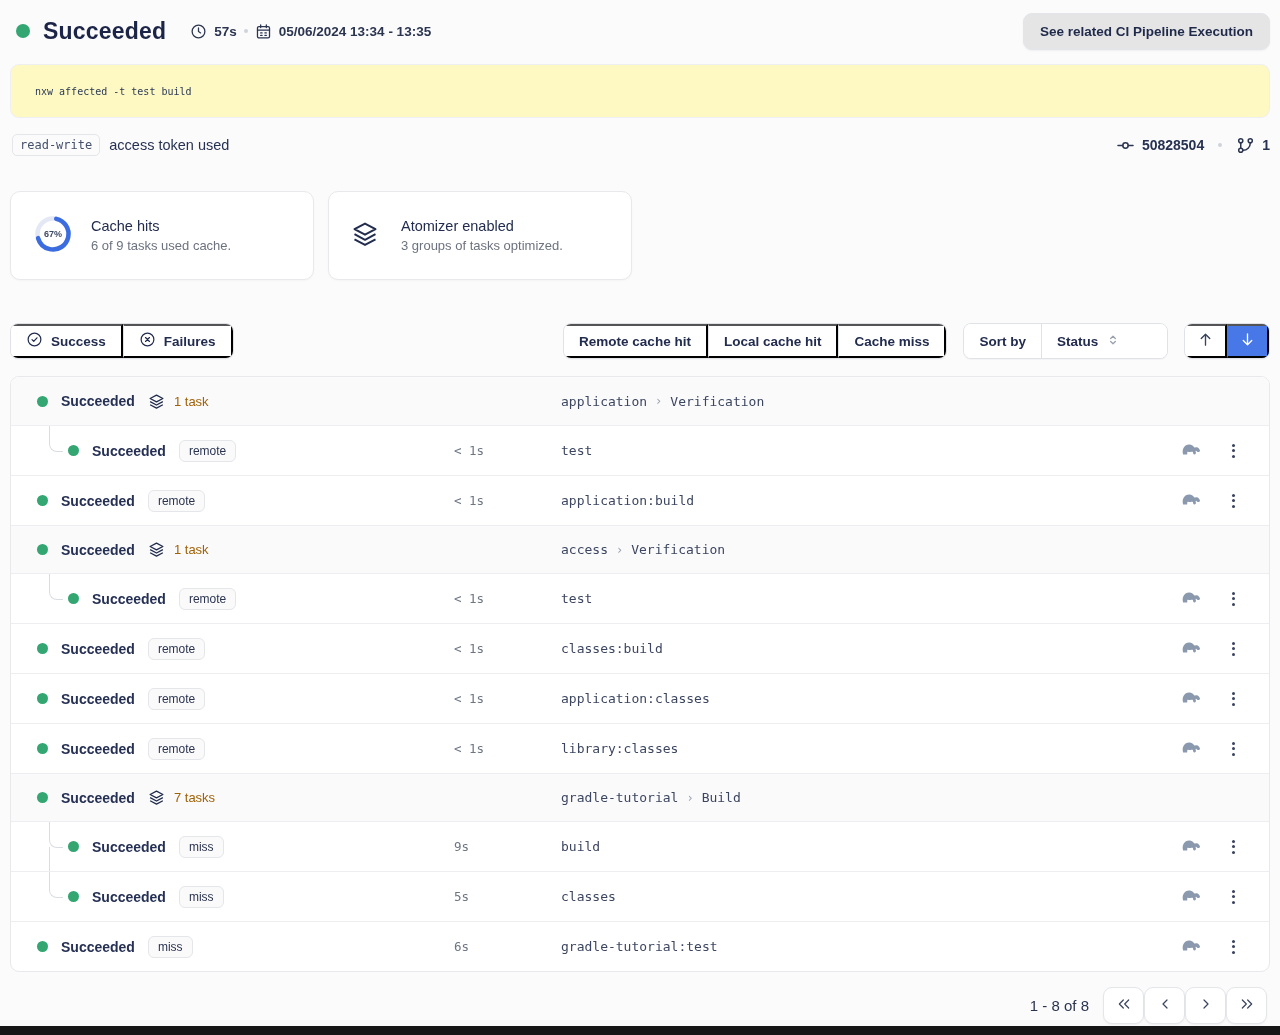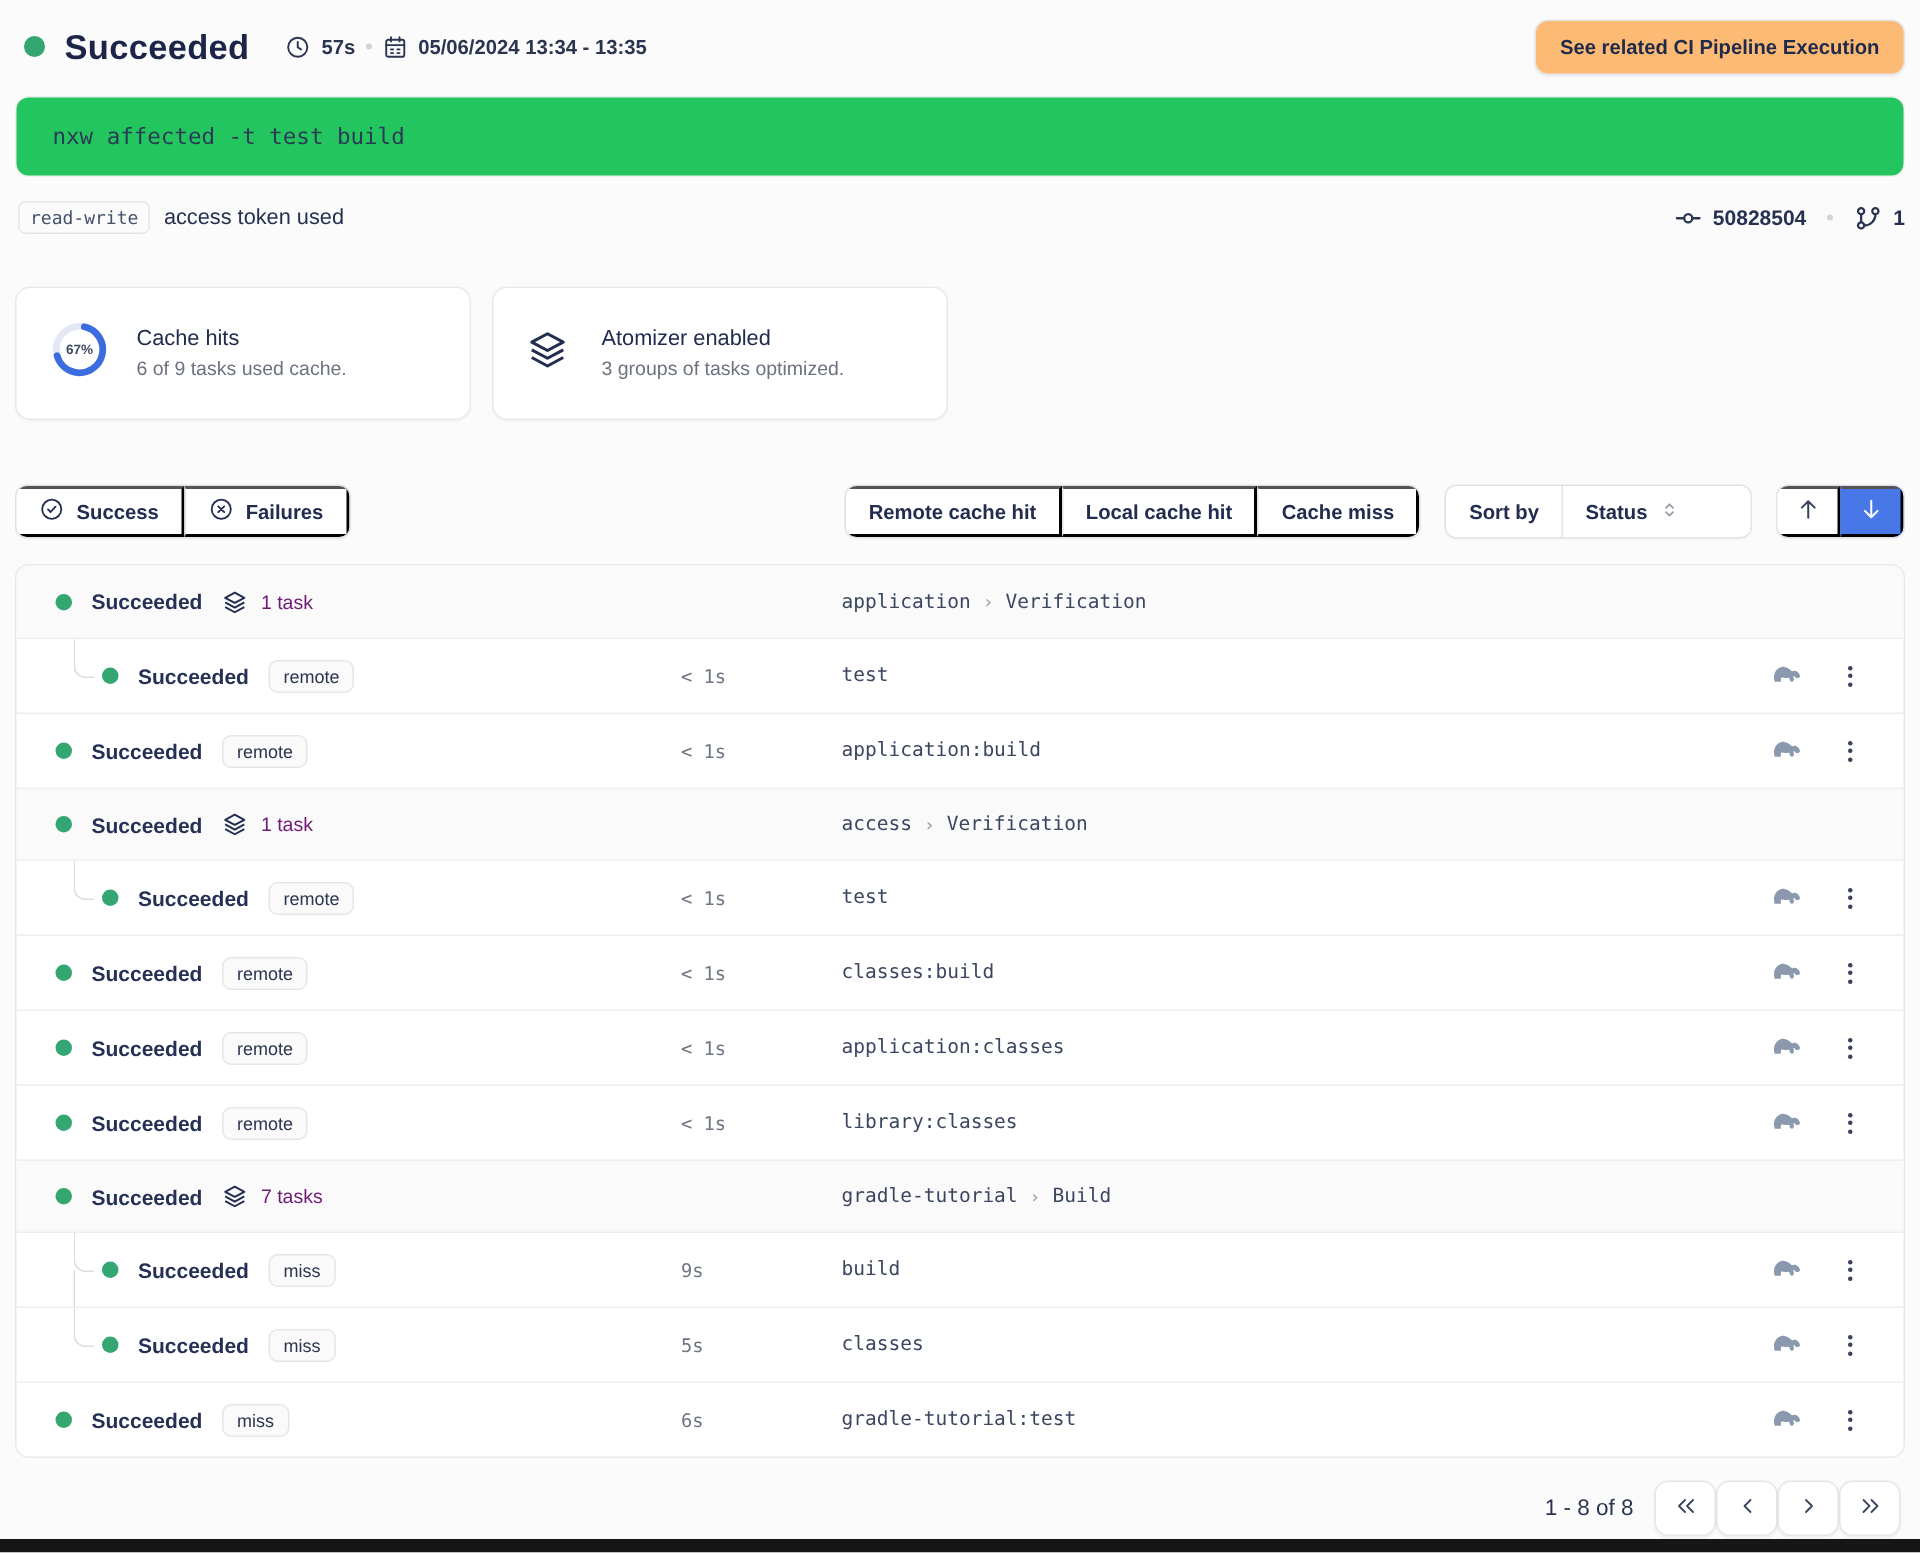--- a/index.html
+++ b/index.html
@@ -13,28 +13,28 @@
   }
   .wrap { padding:0 10px; }
 
   
   .header { display:flex; align-items:center; height:46px; margin-top:8px; padding-left:6px; }
   .status-dot-lg { width:14px; height:14px; border-radius:50%; background:#34a672; flex:none; }
   .h-title { font-size:23px; font-weight:700; color:#1c2547; margin-left:13px; letter-spacing:.2px; }
   .h-meta { display:flex; align-items:center; margin-left:24px; gap:7px; font-size:13.5px; font-weight:600; color:#2b3550; }
   .h-meta svg, .token-meta svg { display:block; }
   .sep-dot { width:4px; height:4px; border-radius:50%; background:#cfd3da; margin:0 7px; flex:none; }
-  .btn-related { margin-left:auto; height:37px; padding:0 16px; background:#fdba74; border:1px solid #e3e5ea;
+  .btn-related { margin-left:auto; height:37px; padding:0 16px; background:#e5e5e5; border:1px solid #e3e5ea;
     border-radius:9px; font-size:13.5px; font-weight:700; color:#1f2a4a; display:flex; align-items:center;
     box-shadow:0 1px 2px rgba(16,24,40,.05); cursor:pointer; font-family:inherit; }
 
   
-  .cmd-box { margin-top:10px; background:#22c55e; border:1px solid #efeff1; border-radius:9px; height:54px;
+  .cmd-box { margin-top:10px; background:#fef9c3; border:1px solid #efeff1; border-radius:9px; height:54px;
     display:flex; align-items:center; padding:0 24px; font-family:"DejaVu Sans Mono", monospace;
-    font-size:15px; color:#2b3a55; }
+    font-size:10px; color:#2b3a55; }
 
   
   .token-row { display:flex; align-items:center; margin-top:14px; height:26px; padding-left:2px; }
   .token-badge { font-family:"DejaVu Sans Mono", monospace; font-size:12px; color:#44506b; background:#fbfbfc;
     border:1px solid #e5e6ea; border-radius:5px; padding:3px 7px; }
   .token-text { margin-left:9px; font-size:14.5px; color:#273152; }
   .token-meta { margin-left:auto; display:flex; align-items:center; gap:7px; font-size:14px; font-weight:600; color:#273152; }
 
   
   .cards { display:flex; gap:14px; margin-top:33px; }
@@ -62,21 +62,21 @@
   .arrow-seg.active { background:#4878e8; border-left-color:#4878e8; }
 
   
   .list { margin-top:17px; background:#fff; border:1px solid #e9e9ec; border-radius:9px; overflow:hidden; }
   .row { display:flex; align-items:center; height:50px; padding:0 26px; border-top:1px solid #eeeef2; cursor:pointer; }
   .row:first-child { border-top:none; }
   .row.group { background:#fafafb; height:48px; }
   .cell-left { display:flex; align-items:center; flex:0 0 417px; height:100%; }
   .row-dot { width:11px; height:11px; border-radius:50%; background:#34a672; flex:none; }
   .row-status { font-size:14px; font-weight:700; color:#253054; margin-left:13px; }
-  .row-count { font-size:13px; color:#701a75; margin-left:9px; }
+  .row-count { font-size:13px; color:#a16207; margin-left:9px; }
   .layers-sm { margin-left:13px; display:flex; }
   .badge { font-size:12px; color:#2b3550; background:#fafafb; border:1px solid #e4e6ea; border-radius:6px;
     padding:3px 9px; margin-left:13px; }
   .indent { width:31px; position:relative; align-self:stretch; flex:none; }
   .indent::before { content:""; position:absolute; left:12px; top:0; width:13px; height:25px;
     border-left:1px solid #d9dde3; border-bottom:1px solid #d9dde3; border-bottom-left-radius:8px; }
   .indent.cont::after { content:""; position:absolute; left:12px; top:25px; bottom:0; border-left:1px solid #d9dde3; }
   .cell-duration { flex:0 0 107px; font-family:"DejaVu Sans Mono", monospace; font-size:12.5px; color:#6e7684; }
   .cell-task { flex:1 1 auto; font-family:"DejaVu Sans Mono", monospace; font-size:13px; color:#3c4660; display:flex; align-items:center; gap:8px; }
   .path-sep { color:#97a0ae; font-size:12px; }

